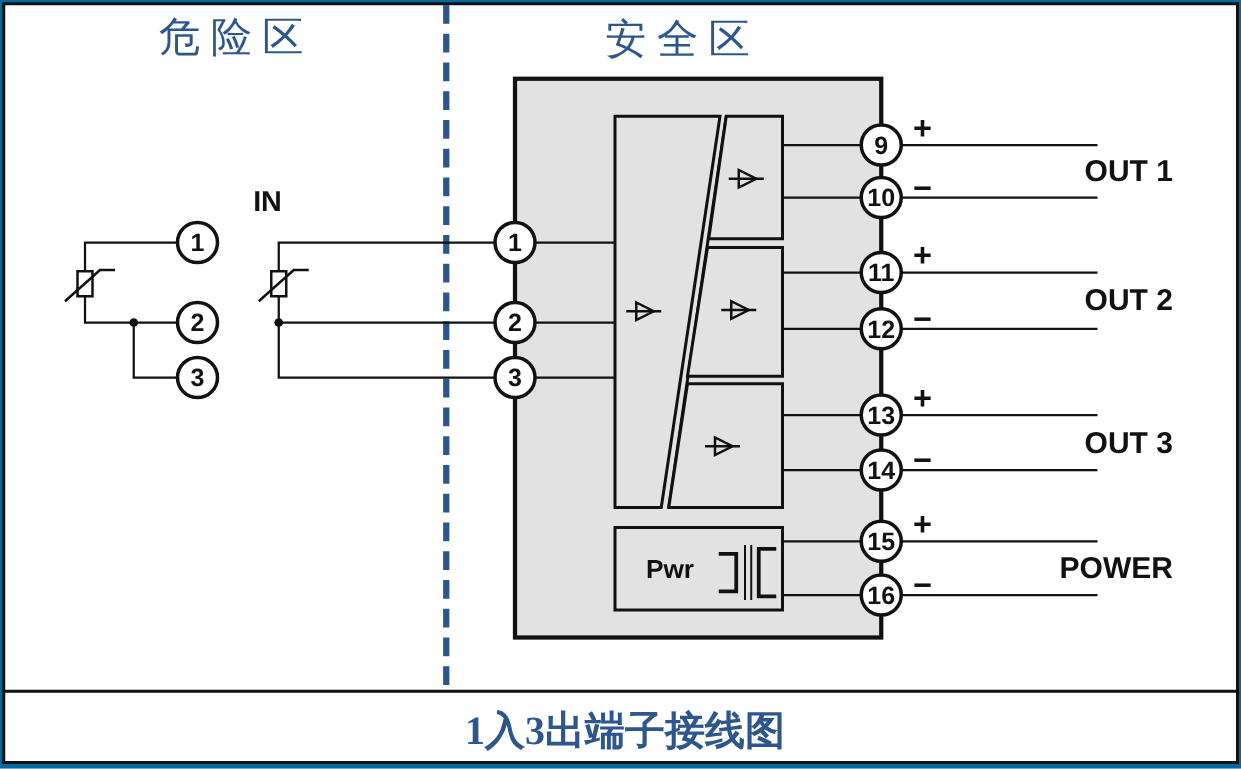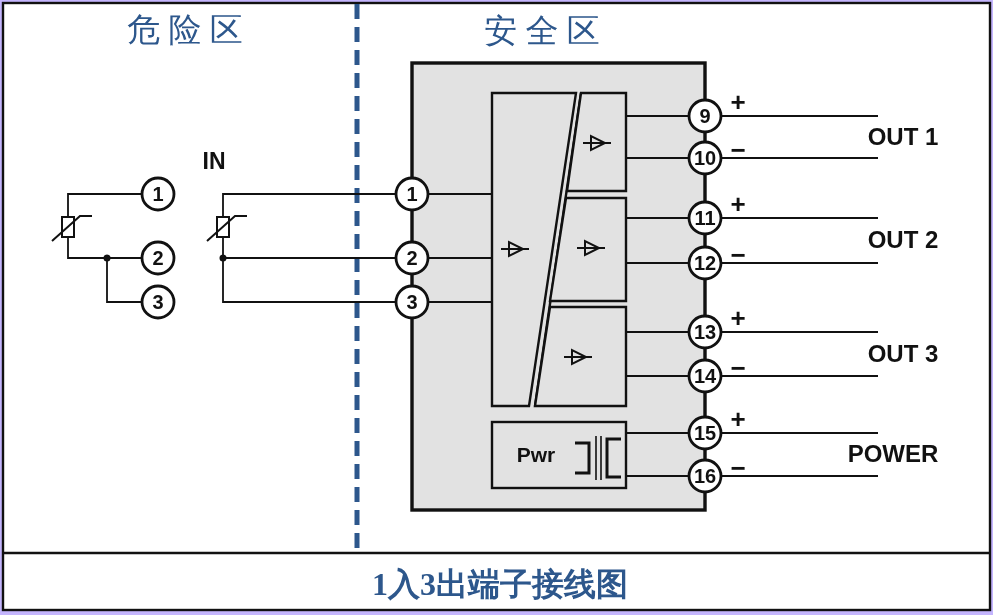--- a/index.html
+++ b/index.html
@@ -1,16 +1,16 @@
 <!DOCTYPE html>
 <html><head>
 <meta charset="utf-8">
 <style>
   html,body{margin:0;padding:0;background:#fff;}
-  .stage{position:relative;width:993px;height:615px;background:#c4b5fd;overflow:hidden;}
+  .stage{position:relative;width:993px;height:615px;background:#0369a1;overflow:hidden;}
   svg{display:block;}
   text{text-anchor:middle;}
   .sans{font-family:"Liberation Sans","DejaVu Sans",sans-serif;font-weight:700;fill:#111;}
   .sansreg{font-family:"Liberation Sans","DejaVu Sans",sans-serif;font-weight:700;fill:#111;}
   .serifblue{font-family:"Liberation Serif","DejaVu Serif",serif;fill:#2d578c;}
   .wire{stroke:#111;stroke-width:1.8;fill:none;}
   .blockline{stroke:#111;stroke-width:2.4;fill:#e2e2e2;}
   .symline{stroke:#111;stroke-width:2;fill:none;}
   .term{fill:#fff;stroke:#111;stroke-width:2.8;}
 </style>

